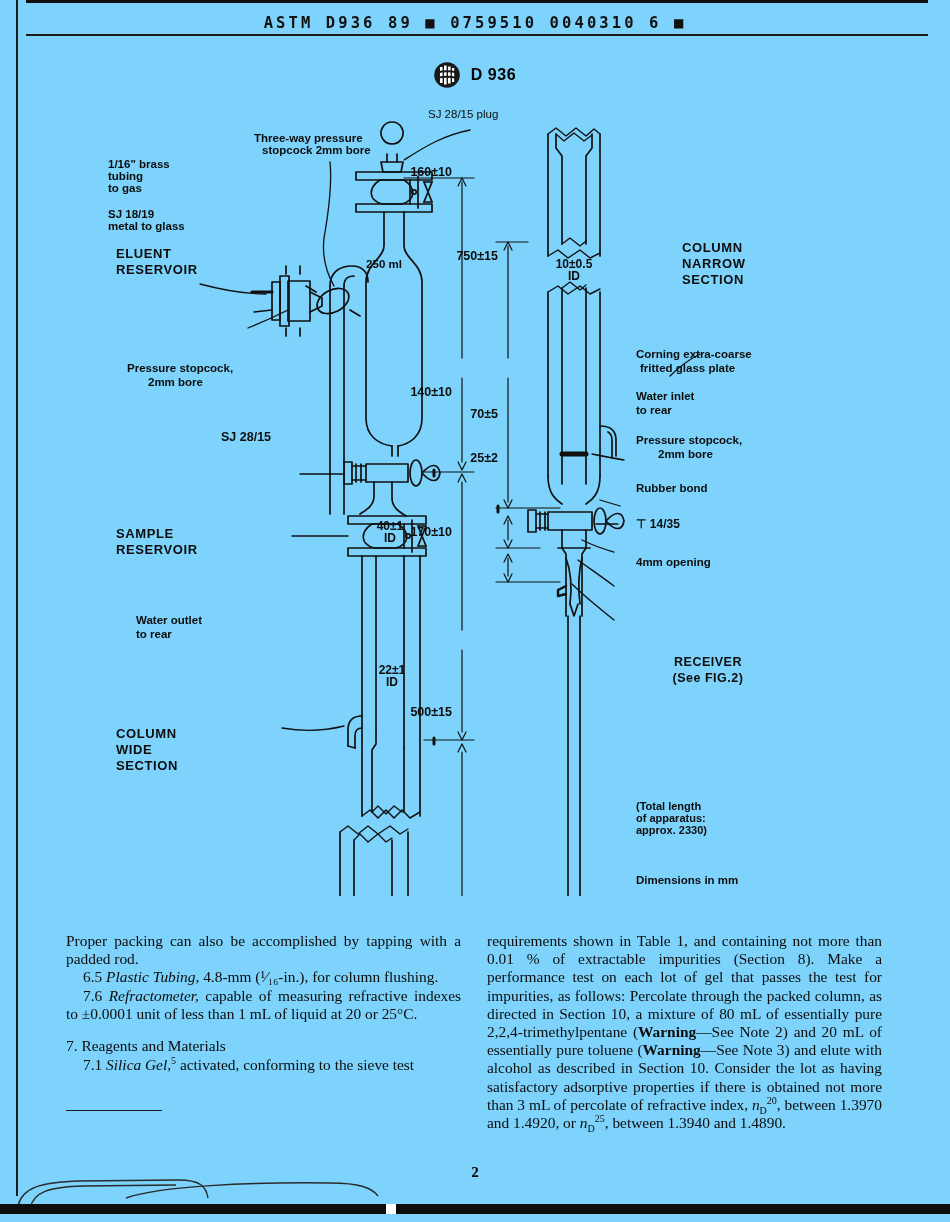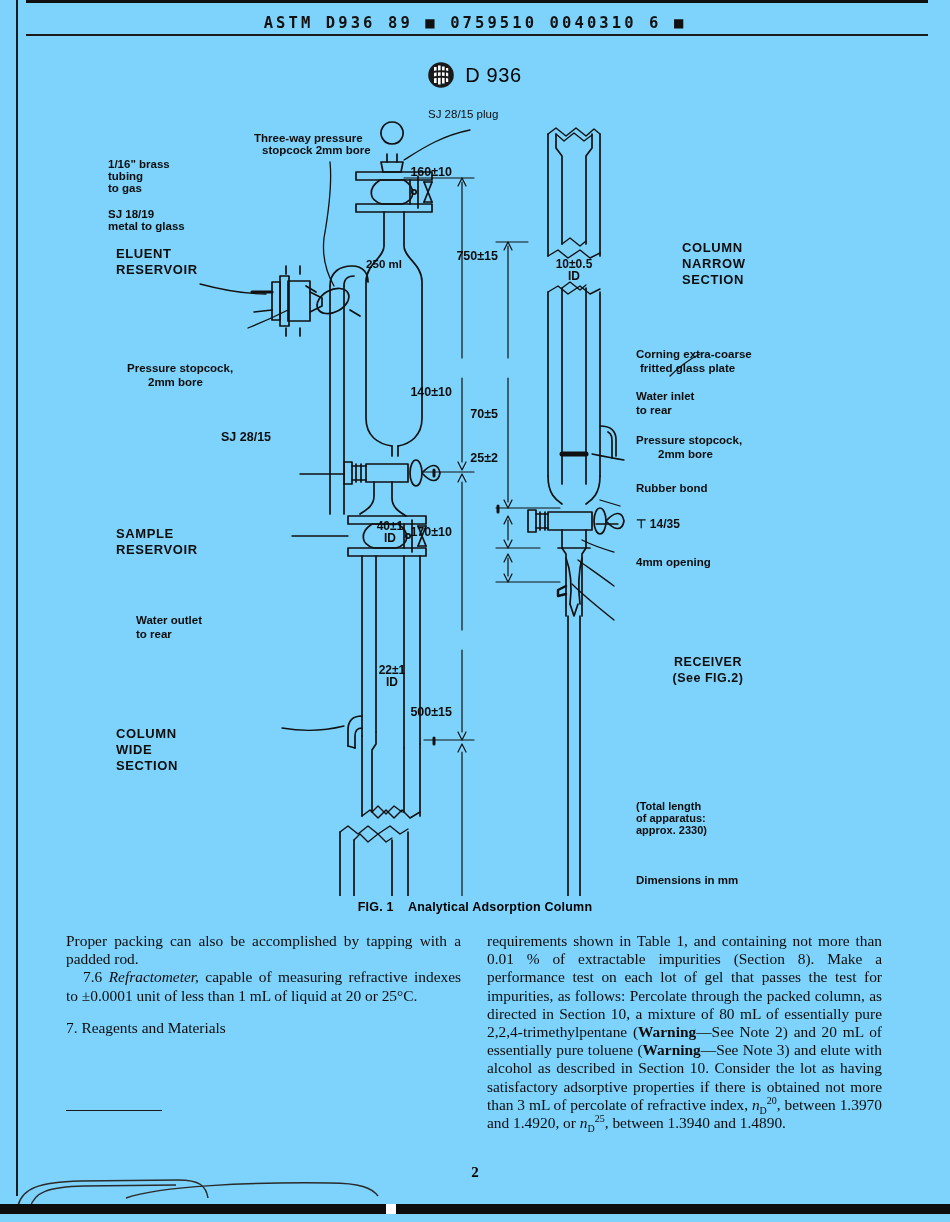--- a/index.html
+++ b/index.html
@@ -84,22 +84,22 @@
     display: inline-block;
     vertical-align: middle;
     width: 26px;
     height: 26px;
     margin-right: 7px;
   }
   .std-designation {
     display: inline-block;
     vertical-align: middle;
     font-family: "Liberation Sans", sans-serif;
-    font-weight: 400;
-    font-size: 20px;
+    font-weight: 700;
+    font-size: 16px;
     letter-spacing: 0.6px;
   }
 
   
   #figure {
     position: absolute;
     left: 0;
     top: 96px;
     width: 950px;
     height: 800px;
@@ -469,30 +469,27 @@
 
         <text x="636" y="714" font-size="11" font-weight="700">(Total length</text>
         <text x="636" y="726" font-size="11" font-weight="700">of apparatus:</text>
         <text x="636" y="738" font-size="11" font-weight="700">approx. 2330)</text>
 
         <text x="636" y="788" font-size="11.5" font-weight="700">Dimensions in mm</text>
       </g>
     </svg>
   </div>
 
-  <div class="fig-caption">
-    <span>FIG. 1</span>
-    &nbsp;&nbsp;
-    <span>Analytical Adsorption Column</span>
-  </div>
 
   <div class="col left">
     <p>Proper packing can also be accomplished by tapping with a padded rod.</p>
+    <p class="indent"><span>6.5</span> <span class="it">Plastic Tubing,</span><span> 4.8-mm (¹⁄₁₆-in.), for column flushing.</span></p>
     <p class="indent"><span>7.6</span> <span class="it">Refractometer,</span><span> capable of measuring refractive indexes to ±0.0001 unit of less than 1 mL of liquid at 20 or 25°C.</span></p>
     <p class="sec-head">7. Reagents and Materials</p>
+    <p class="indent"><span>7.1</span> <span class="it">Silica Gel,</span><sup>5</sup><span> activated, conforming to the sieve test</span></p>
   </div>
 
   <div class="col right">
     <p><span>requirements shown in Table 1, and containing not more than 0.01 % of extractable impurities (Section 8). Make a performance test on each lot of gel that passes the test for impurities, as follows: Percolate through the packed column, as directed in Section 10, a mixture of 80 mL of essentially pure 2,2,4-trimethylpentane (</span><span class="bd">Warning</span><span>—See Note 2) and 20 mL of essentially pure toluene (</span><span class="bd">Warning</span><span>—See Note 3) and elute with alcohol as described in Section 10. Consider the lot as having satisfactory adsorptive properties if there is obtained not more than 3 mL of percolate of refractive index, </span><span class="it">n</span><sub>D</sub><sup>20</sup><span>, between 1.3970 and 1.4920, or </span><span class="it">n</span><sub>D</sub><sup>25</sup><span>, between 1.3940 and 1.4890.</span></p>
   </div>
 
   <div class="fn-rule"></div>
 
   <div class="page-num">2</div>
 

